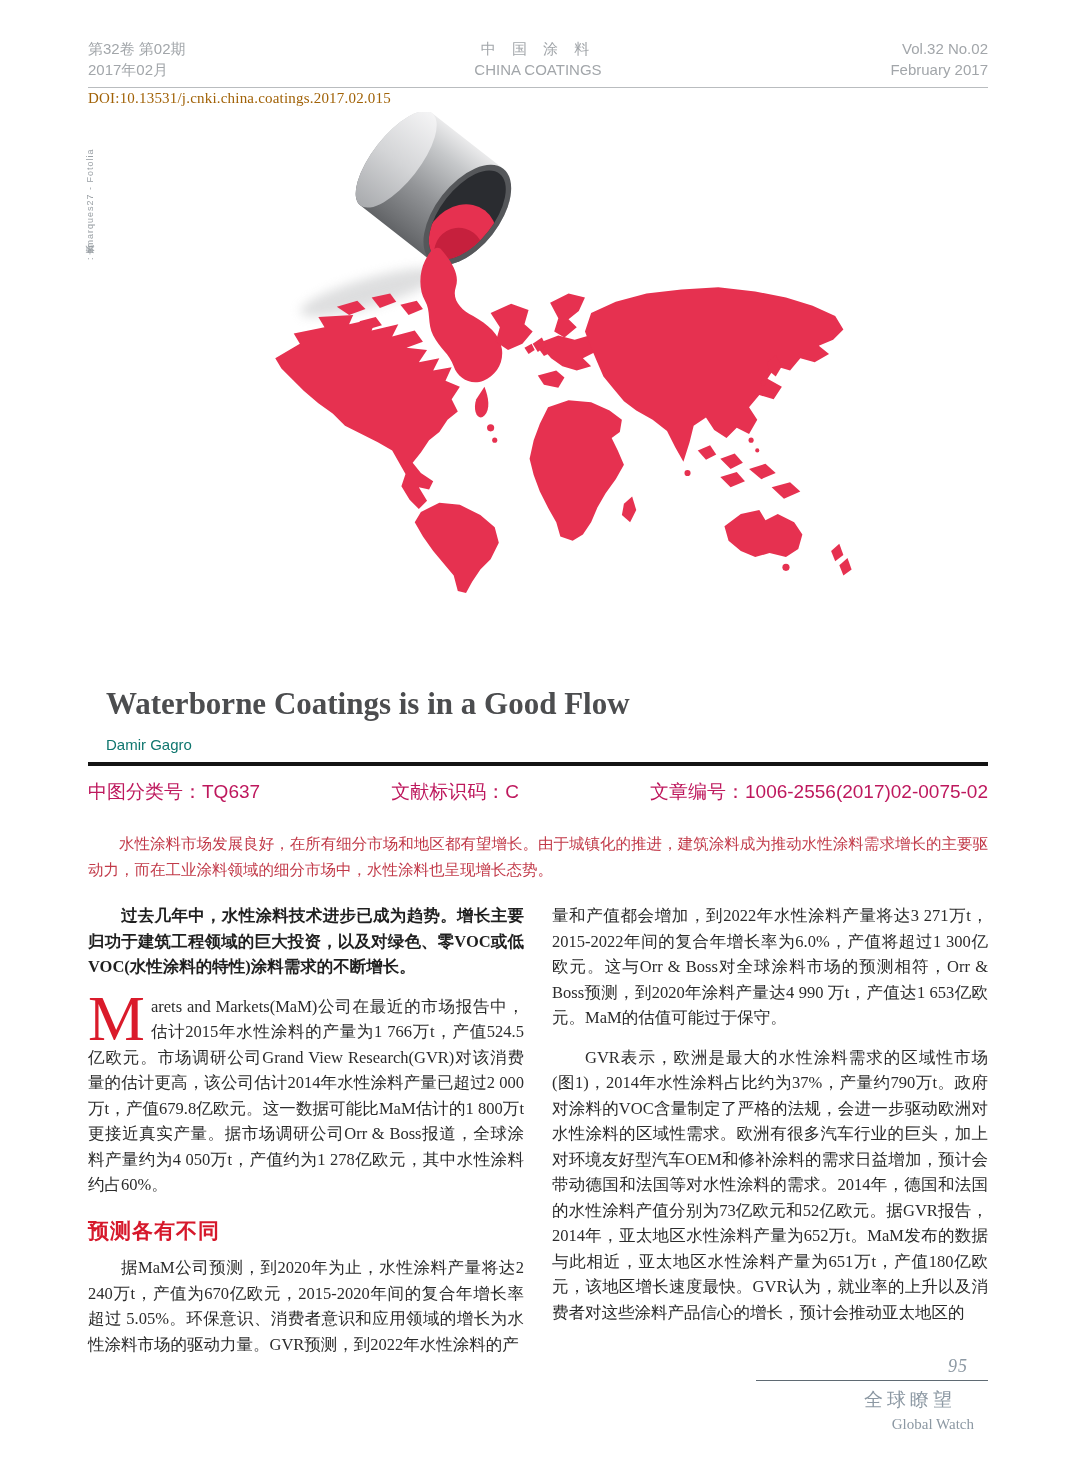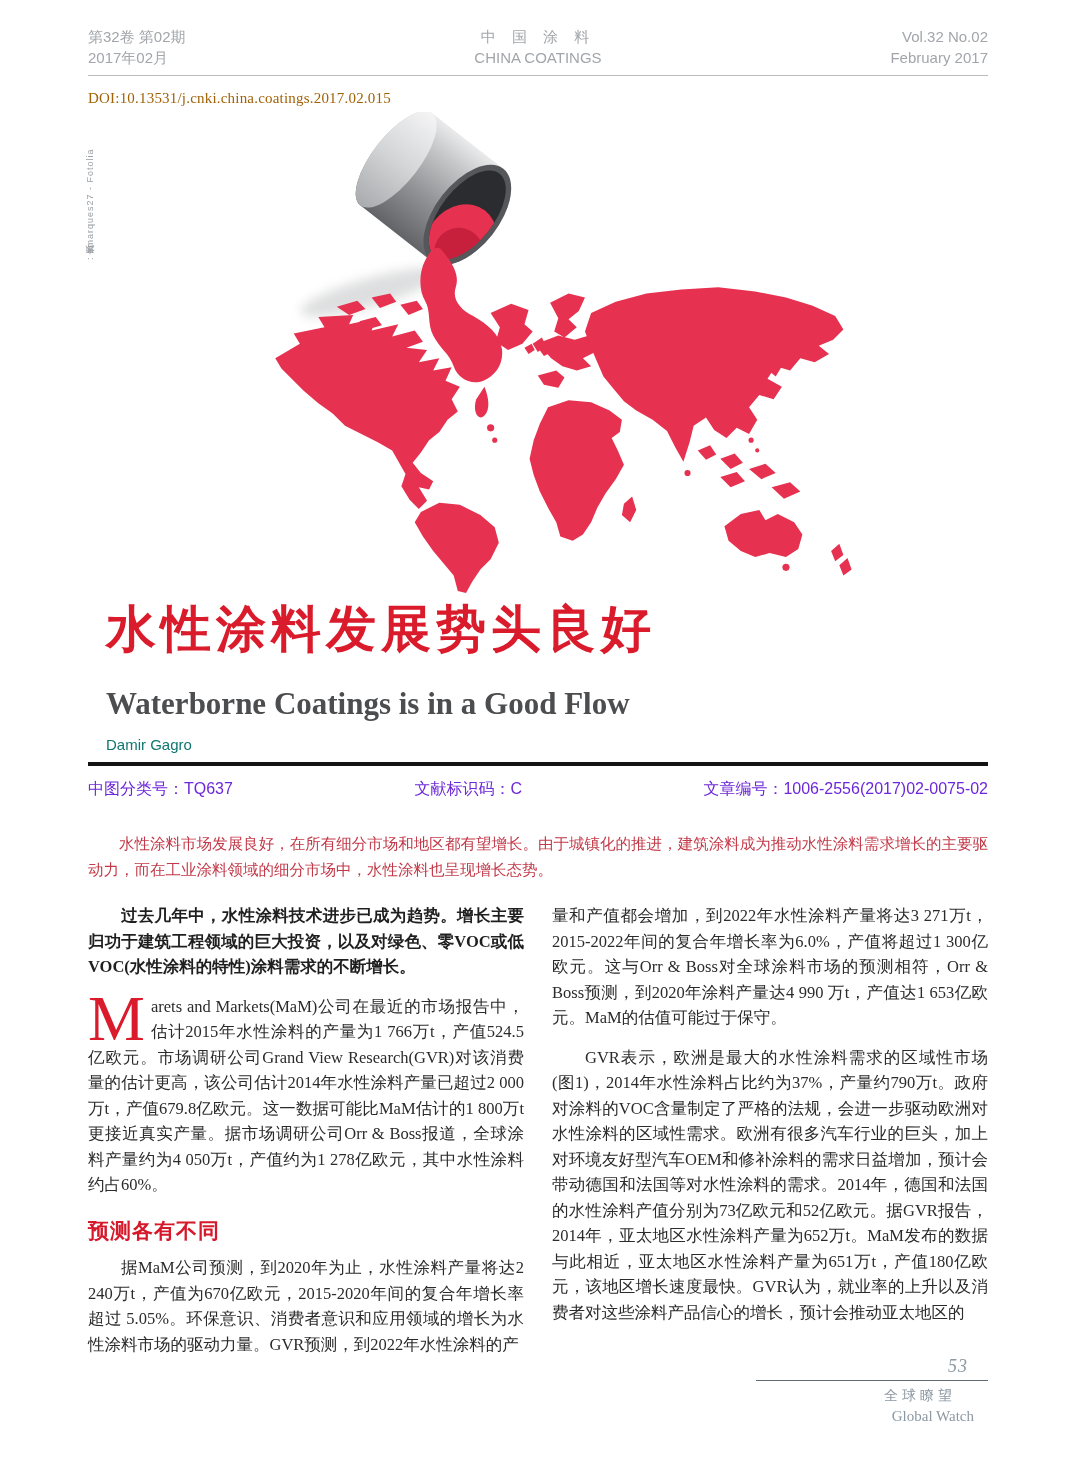--- a/index.html
+++ b/index.html
@@ -1,20 +1,20 @@
 <!DOCTYPE html>
 <html><head>
 <meta charset="utf-8">
 <style>
   html,body{margin:0;padding:0;background:#ffffff;}
   .page{position:relative;width:1075px;height:1459px;background:#ffffff;overflow:hidden;
         font-family:"Liberation Serif","DejaVu Serif",serif;color:#222;}
 
   
-  .jheader{position:absolute;left:88px;top:26px;width:900px;display:flex;justify-content:space-between;
+  .jheader{position:absolute;left:88px;top:38px;width:900px;display:flex;justify-content:space-between;
            align-items:flex-start;border-bottom:1px solid #b9bcbf;padding-bottom:7px;
            font-family:"Liberation Sans","DejaVu Sans",sans-serif;color:#a2a6aa;font-size:15px;line-height:21px;}
   .jheader .hcol{white-space:nowrap;}
   .jheader .hcenter{text-align:center;}
   .jheader .hright{text-align:right;}
   .cjk-spread{letter-spacing:6px;}
   .doi{position:absolute;left:88px;top:90px;font-size:15px;color:#a16207;letter-spacing:.2px;}
 
   
   .credit{position:absolute;left:84px;top:112px;height:150px;width:14px;
@@ -32,21 +32,21 @@
          font-size:50px;letter-spacing:5px;color:#da1b2b;}
   .subtitle{position:absolute;left:106px;top:686px;width:880px;
             font-family:"Liberation Serif","DejaVu Serif",serif;font-weight:700;
             font-size:31px;color:#4c4d4f;}
   .author{position:absolute;left:106px;top:736px;font-family:"Liberation Sans","DejaVu Sans",sans-serif;
           font-size:15px;color:#0f766e;}
   .rule-thick{position:absolute;left:88px;top:762px;width:900px;height:4px;background:#141414;}
 
   
   .meta{position:absolute;left:88px;top:779px;width:900px;display:flex;justify-content:space-between;
-        font-family:"Liberation Sans","DejaVu Sans",sans-serif;font-size:16px;color:#6d28d9;}
+        font-family:"Liberation Sans","DejaVu Sans",sans-serif;font-size:19px;color:#be185d;}
 
   
   .abstract{position:absolute;left:88px;top:831px;width:900px;
             font-size:15.5px;line-height:26px;color:#c23a49;text-align:justify;text-indent:2em;}
 
   
   .cols{position:absolute;left:88px;top:903px;width:900px;display:flex;gap:28px;}
   .col{width:436px;font-size:16.5px;line-height:25.5px;text-align:justify;color:#2b2b2b;}
   .col p{margin:0 0 14px 0;}
   .indent{text-indent:2em;}
@@ -54,21 +54,21 @@
   .dropcap{float:left;color:#da1b2b;font-size:64px;line-height:46px;padding:2px 6px 0 0;
            font-family:"Liberation Serif","DejaVu Serif",serif;font-weight:400;}
   .sec-head{font-family:"Liberation Sans","DejaVu Sans",sans-serif;font-weight:700;
             font-size:21px;color:#d6182b;margin:20px 0 12px 0;letter-spacing:1px;}
 
   
   .footer{position:absolute;right:87px;top:1356px;width:232px;text-align:right;
           color:#8c98a3;font-family:"Liberation Serif","DejaVu Serif",serif;}
   .pagenum{font-size:18px;font-style:italic;padding-right:20px;letter-spacing:1px;}
   .footer-line{border:none;border-top:1px solid #5f6a73;margin:3px 0 6px 0;}
-  .footer-cn{font-size:14px;letter-spacing:4px;padding-right:32px;}
+  .footer-cn{font-size:19px;letter-spacing:4px;padding-right:32px;}
   .footer-en{font-size:15px;padding-right:14px;margin-top:3px;}
 </style>
 </head>
 <body>
 
 <div class="page">
 
   <div class="jheader">
     <div class="hcol">
       <div>第32卷 第02期</div>
@@ -171,21 +171,20 @@
     <path class="land" d="M498,348 L514,343 L524,352 L510,358 Z"></path>
     <path class="land" d="M520,366 L538,361 L548,370 L532,377 Z"></path>
 
     <path class="land" d="M474,404 L490,392 L508,388 L514,398 L526,392 L542,400 L550,412 L546,426 L534,434 L518,430
          L504,434 L490,428 L478,418 Z"></path>
     <circle class="land" cx="534" cy="444" r="3.5"></circle>
     <path class="land" d="M578,428 L586,421 L590,432 L582,438 Z"></path>
     <path class="land" d="M586,442 L594,435 L598,446 L590,452 Z"></path>
   </svg>
 
-  <h1 class="title" style="margin:0">水性涂料发展势头良好</h1>
   <div class="subtitle">Waterborne Coatings is in a Good Flow</div>
   <div class="author">Damir Gagro</div>
   <div class="rule-thick"></div>
 
   <div class="meta">
     <span>中图分类号：TQ637</span>
     <span>文献标识码：C</span>
     <span>文章编号：1006-2556(2017)02-0075-02</span>
   </div>
 
@@ -198,19 +197,19 @@
       <h2 class="sec-head">预测各有不同</h2>
       <p class="indent">据MaM公司预测，到2020年为止，水性涂料产量将达2 240万t，产值为670亿欧元，2015-2020年间的复合年增长率超过 5.05%。环保意识、消费者意识和应用领域的增长为水性涂料市场的驱动力量。GVR预测，到2022年水性涂料的产</p>
     </div>
     <div class="col">
       <p>量和产值都会增加，到2022年水性涂料产量将达3 271万t，2015-2022年间的复合年增长率为6.0%，产值将超过1 300亿欧元。这与Orr &amp; Boss对全球涂料市场的预测相符，Orr &amp; Boss预测，到2020年涂料产量达4 990 万t，产值达1 653亿欧元。MaM的估值可能过于保守。</p>
       <p class="indent">GVR表示，欧洲是最大的水性涂料需求的区域性市场(图1)，2014年水性涂料占比约为37%，产量约790万t。政府对涂料的VOC含量制定了严格的法规，会进一步驱动欧洲对水性涂料的区域性需求。欧洲有很多汽车行业的巨头，加上对环境友好型汽车OEM和修补涂料的需求日益增加，预计会带动德国和法国等对水性涂料的需求。2014年，德国和法国的水性涂料产值分别为73亿欧元和52亿欧元。据GVR报告，2014年，亚太地区水性涂料产量为652万t。MaM发布的数据与此相近，亚太地区水性涂料产量为651万t，产值180亿欧元，该地区增长速度最快。GVR认为，就业率的上升以及消费者对这些涂料产品信心的增长，预计会推动亚太地区的</p>
     </div>
   </div>
 
   <div class="footer">
-    <div class="pagenum">53</div>
+    <div class="pagenum">95</div>
     <hr class="footer-line">
     <div class="footer-cn">全球瞭望</div>
     <div class="footer-en">Global Watch</div>
   </div>
 
 </div>
 
 </body></html>

